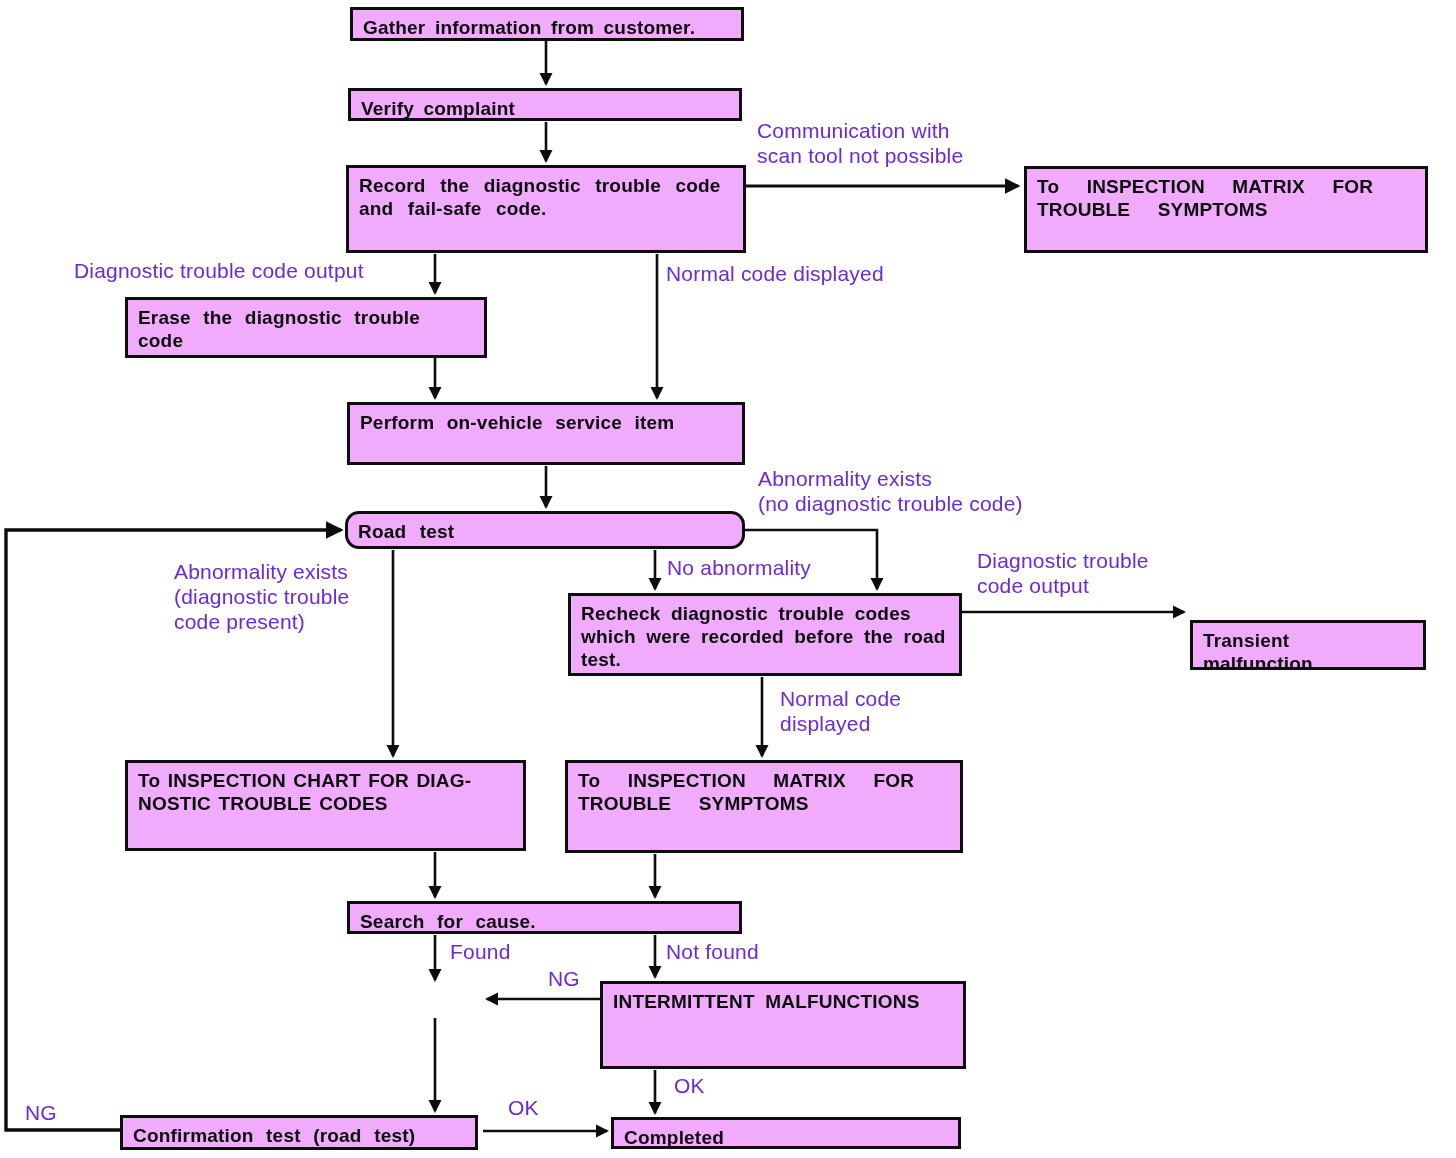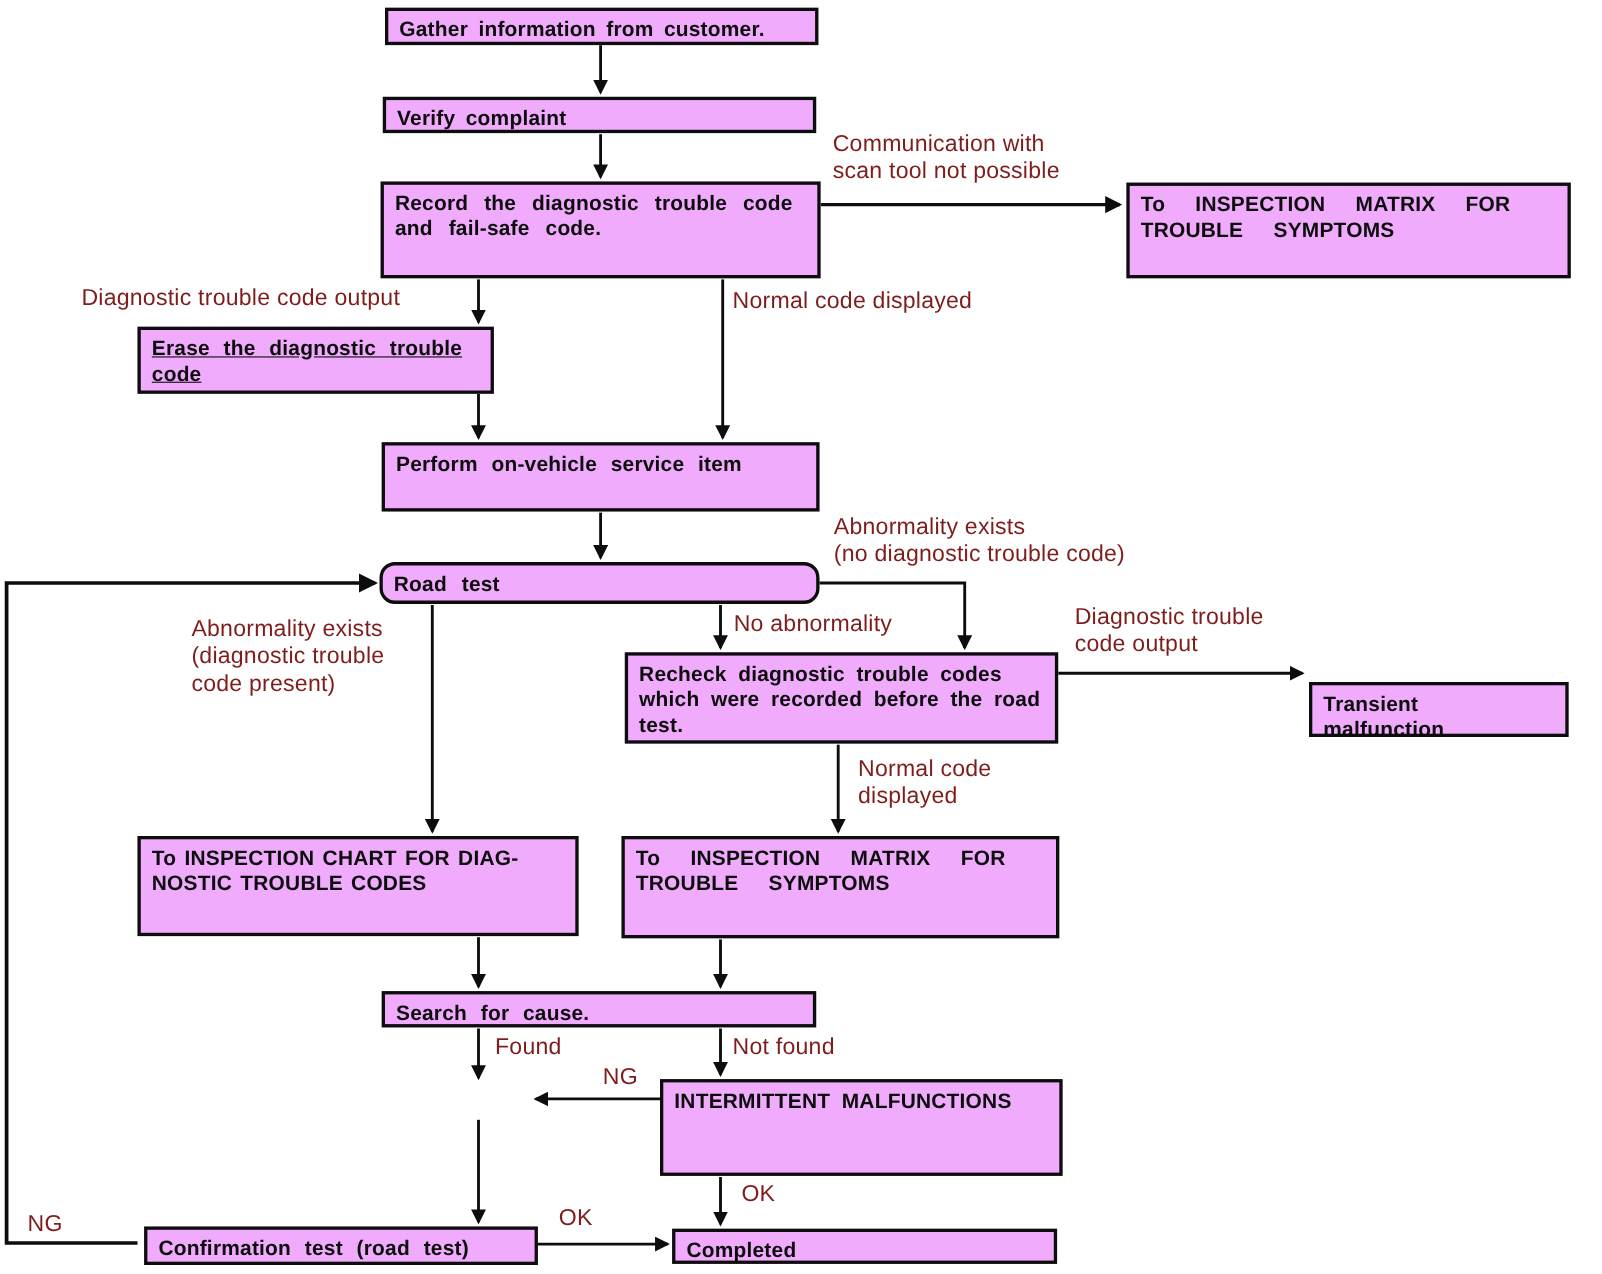--- a/index.html
+++ b/index.html
@@ -11,38 +11,38 @@
   #connectors{position:absolute;left:0;top:0;width:1456px;height:1158px;z-index:1;}
   .node{
     position:absolute;z-index:2;box-sizing:border-box;
     background:#f0abfc;border:3px solid #0d0d0d;
     font-weight:bold;font-size:19px;line-height:1.2;
     padding:7px 10px;white-space:pre-line;word-spacing:4px;
     letter-spacing:0.2px;
   }
   .lbl{
     position:absolute;z-index:2;font-size:21px;line-height:1.2;
-    white-space:pre-line;color:#7f1d1d;letter-spacing:0.2px;
+    white-space:pre-line;color:#6d28d9;letter-spacing:0.2px;
   }
   
   .n-gather   {left:350px;top:7px;   width:394px;height:34px;}
   .n-verify   {left:348px;top:88px;  width:394px;height:33px;}
   .n-record   {left:346px;top:165px; width:400px;height:88px;word-spacing:9px;}
   .n-matrixt  {left:1024px;top:166px;width:404px;height:87px;word-spacing:22px;}
-  .n-erase    {left:125px;top:297px; width:324px;height:61px;word-spacing:7px;text-decoration:underline;}
+  .n-erase    {left:125px;top:297px; width:362px;height:61px;word-spacing:7px;}
   .n-perform  {left:347px;top:402px; width:398px;height:63px;word-spacing:7px;}
   .n-road     {left:345px;top:511px; width:400px;height:38px;word-spacing:8px;border-radius:14px;}
   .n-recheck  {left:568px;top:593px; width:394px;height:83px;word-spacing:5px;}
   .n-transient{left:1190px;top:620px;width:236px;height:50px;}
   .n-chart    {left:125px;top:760px; width:401px;height:91px;word-spacing:2px;}
   .n-matrixb  {left:565px;top:760px; width:398px;height:93px;word-spacing:22px;}
   .n-search   {left:347px;top:901px; width:395px;height:33px;word-spacing:7px;}
   .n-repair   {left:125px;top:984px; width:356px;height:33px;}
   .n-interm   {left:600px;top:981px; width:366px;height:88px;word-spacing:5px;}
-  .n-confirm  {left:131px;top:1115px;width:358px;height:35px;word-spacing:7px;}
+  .n-confirm  {left:120px;top:1115px;width:358px;height:35px;word-spacing:7px;}
   .n-complete {left:611px;top:1117px;width:350px;height:32px;}
   
   .l-comm     {left:757px;top:118px;}
   .l-dtcout1  {left:74px; top:258px;}
   .l-normal1  {left:666px;top:261px;}
   .l-abn-nodtc{left:758px;top:466px;}
   .l-abn-pres {left:174px;top:559px;}
   .l-noabn    {left:667px;top:555px;}
   .l-dtcout2  {left:977px;top:548px;}
   .l-normal2  {left:780px;top:686px;}

